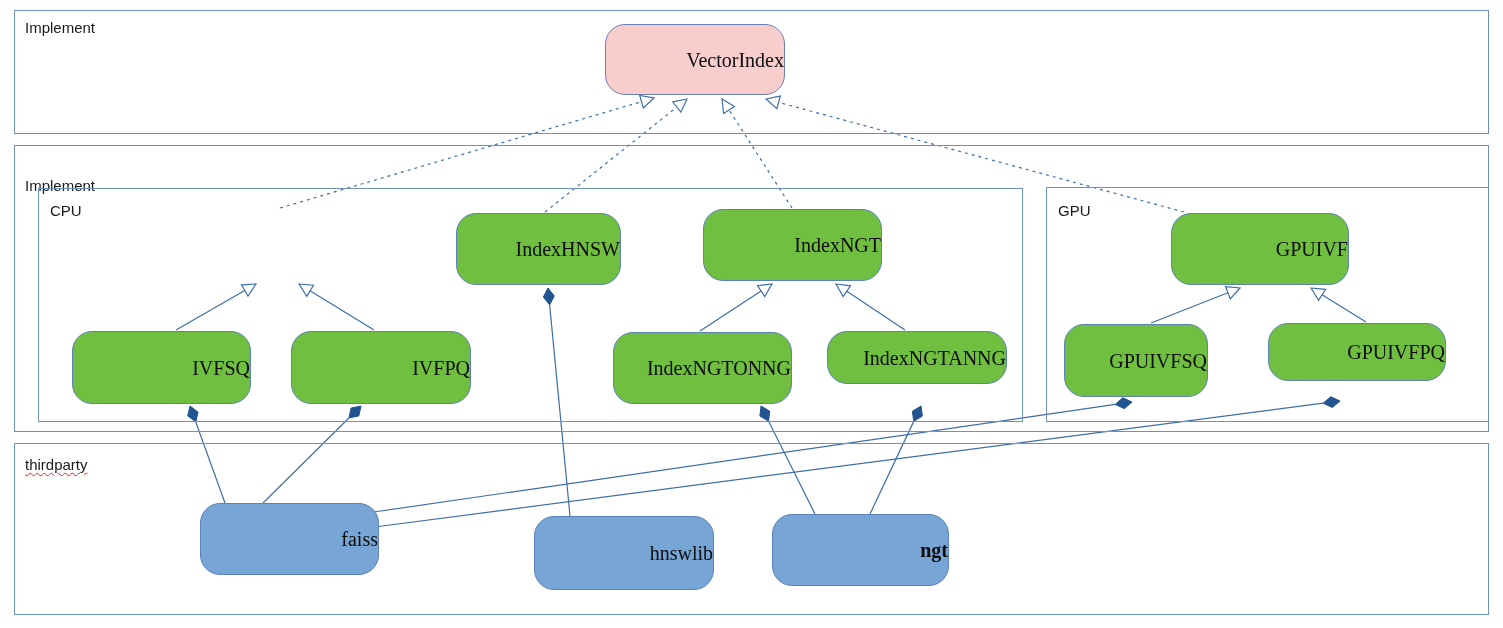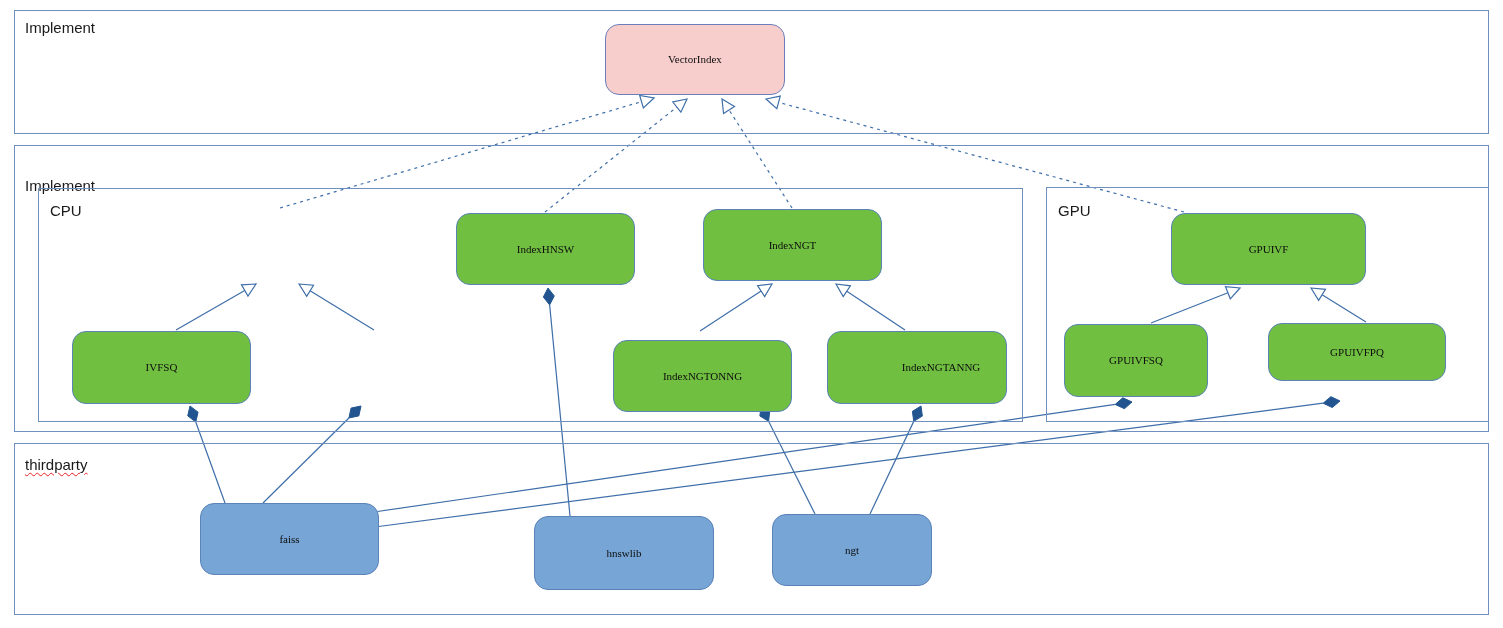--- a/index.html
+++ b/index.html
@@ -37,27 +37,27 @@
     text-decoration: underline;
     text-decoration-style: wavy;
     text-decoration-color: #e8231f;
     text-decoration-thickness: 1px;
     text-underline-offset: 2px;
   }
   
   .node {
     position: absolute;
     box-sizing: border-box;
-    border-radius: 14px;
+    border-radius: 20px;
     border: 1px solid #5b83b8;
     display: flex;
     align-items: center;
-    justify-content: center;
+    justify-content: flex-end;
     font-family: "Liberation Serif", serif;
-    font-size: 11px;
+    font-size: 20px;
     color: #0d0d0d;
     text-align: center;
     line-height: 1.1;
     user-select: none;
   }
   .node.iface {
     background: #f8cecc;
     border-color: #6b7fbd;
   }
   .node.impl {
@@ -166,50 +166,53 @@
   <div class="group" style="left:1046px; top:187px; width:443px; height:235px;"></div>
   <div class="group-label" style="left:1058px; top:203px;">GPU</div>
 
   <div class="group" style="left:14px; top:443px; width:1475px; height:172px;"></div>
   <div class="group-label spell" style="left:25px; top:457px;">thirdparty</div>
 
   <div class="node iface" style="left:605px; top:24px; width:180px; height:71px;">
       <span>VectorIndex</span>
     </div>
 
-  <div class="node impl" style="left:456px; top:213px; width:179px; height:72px;">
+  <div class="node impl" style="left:456px; top:213px; width:165px; height:72px;">
       <span>IndexHNSW</span>
     </div>
   <div class="node impl" style="left:703px; top:209px; width:179px; height:72px;">
       <span>IndexNGT</span>
     </div>
 
   <div class="node impl" style="left:72px; top:331px; width:179px; height:73px;">
       <span>IVFSQ</span>
     </div>
-  <div class="node impl" style="left:613px; top:340px; width:179px; height:72px;">
+  <div class="node impl" style="left:291px; top:331px; width:180px; height:73px;">
+      <span>IVFPQ</span>
+    </div>
+  <div class="node impl" style="left:613px; top:332px; width:179px; height:72px;">
       <span>IndexNGTONNG</span>
     </div>
-  <div class="node impl" style="left:827px; top:331px; width:180px; height:73px;padding-left:48px;">
+  <div class="node impl" style="left:827px; top:331px; width:180px; height:53px;padding-left:48px;">
       <span>IndexNGTANNG</span>
     </div>
 
-  <div class="node impl" style="left:1171px; top:213px; width:195px; height:72px;">
+  <div class="node impl" style="left:1171px; top:213px; width:178px; height:72px;">
       <span>GPUIVF</span>
     </div>
   <div class="node impl" style="left:1064px; top:324px; width:144px; height:73px;">
       <span>GPUIVFSQ</span>
     </div>
   <div class="node impl" style="left:1268px; top:323px; width:178px; height:58px;">
       <span>GPUIVFPQ</span>
     </div>
 
   <div class="node third" style="left:188px; top:503px; width:179px; height:72px;margin-left:12px;">
       <span>faiss</span>
     </div>
   <div class="node third" style="left:486px; top:516px; width:180px; height:74px;margin-left:48px;">
       <span>hnswlib</span>
     </div>
-  <div class="node third" style="left:772px; top:514px; width:160px; height:72px;">
+  <div class="node third" style="left:772px; top:514px; width:177px; height:72px;font-weight:bold;">
       <span>ngt</span>
     </div>
 
 </div>
 
 </body></html>

